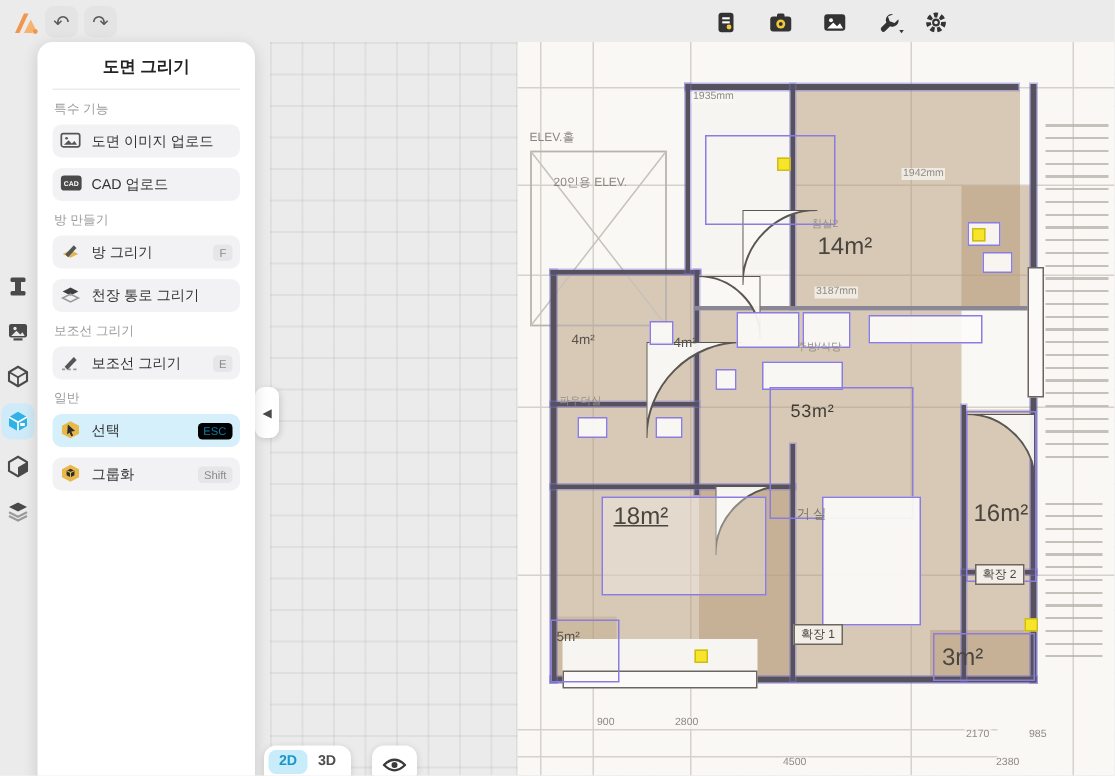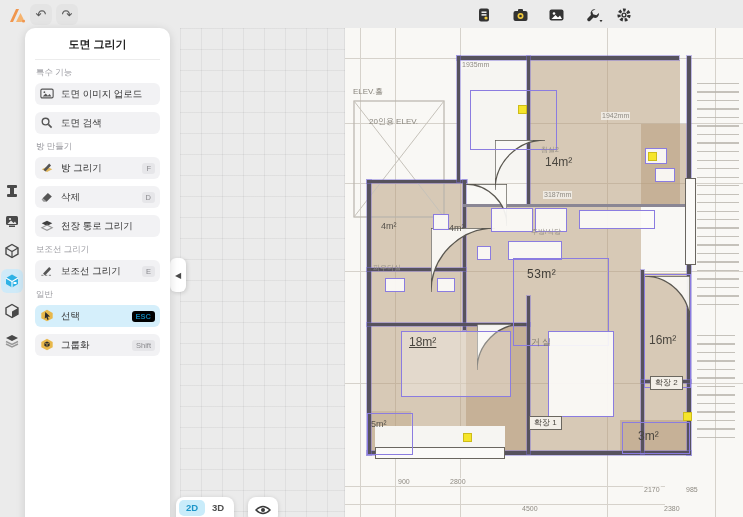--- a/index.html
+++ b/index.html
@@ -23,21 +23,21 @@
   .pr{position:absolute;border:1.5px solid #8b7ce0;}
   .pr.fillw{background:rgba(252,251,248,.92);}
   .pr.fillt{background:rgba(255,255,255,.30);}
   .win{position:absolute;background:#fbfaf8;border:1px solid #6a6660;}
   .dot{position:absolute;width:7px;height:7px;background:#f6e52a;border:1px solid #cdbc1a;z-index:9;}
   .arc{position:absolute;overflow:visible;}
   .ann{position:absolute;background:repeating-linear-gradient(to bottom,transparent 0 7px,#b8b4ac 7px 8.5px);opacity:.8;}
 
   .pl{position:absolute;white-space:nowrap;z-index:8;line-height:1.1;}
   .area-lg{font-size:12px;color:#3f3c36;letter-spacing:.5px;}
-  .area{font-size:12px;color:#4a463f;text-align:right;}
+  .area{font-size:16px;color:#4a463f;text-align:right;}
   .area-sm{font-size:9px;color:#55514a;}
   .plan-label{font-size:8px;color:#8a867e;}
   .plan-small{font-size:7px;color:#948f86;}
   .plan-room{font-size:9px;color:#7c776d;letter-spacing:2px;}
   .dim{font-size:7px;color:#8f8b83;background:rgba(249,248,245,.7);padding:0 1px;}
   .boxed{font-size:8px;color:#4a463f;border:1px solid #6b675f;background:#f3efe8;padding:0 4px;line-height:12px;}
 
   
   .logo{position:absolute;left:6px;top:5px;width:22px;height:22px;cursor:pointer;}
   .hist{position:absolute;top:4px;width:22px;height:21px;background:#e4e4e4;border:none;
@@ -60,21 +60,21 @@
     padding:9px 0 7px;border-bottom:1px solid #ececec;margin-bottom:4px;}
   .sec-label{font-size:8.5px;color:#9a9aa0;margin:7px 1px 4px;}
   .item{display:flex;align-items:center;width:100%;height:22px;background:#f2f2f4;border:none;
     border-radius:6px;margin-bottom:7px;padding:0 5px;box-sizing:border-box;cursor:pointer;text-align:left;}
   .item.active{background:#d5effb;}
   .item-icon{width:16px;height:14px;flex:0 0 16px;margin-right:5px;}
   .item-icon svg{display:block;}
   .item-label{flex:1;font-size:9.5px;color:#333;font-family:"Liberation Sans","DejaVu Sans",sans-serif;
     white-space:nowrap;overflow:hidden;}
   .badge{font-size:7.5px;color:#8a8a8e;background:#e6e6e9;border-radius:3px;padding:1px 4px;line-height:9px;}
-  .item.active .badge{background:#000000;color:#0f7fae;font-weight:bold;}
+  .item.active .badge{background:#000000;color:#0f7fae;}
   .collapse{position:absolute;left:170px;top:258px;width:16px;height:34px;background:#fff;
     border:none;border-radius:6px;box-shadow:1px 1px 4px rgba(0,0,0,.15);color:#4a4a4a;
     font-size:8px;cursor:pointer;padding:0;z-index:19;}
 
   
   .viewbar{position:absolute;left:176px;top:497px;height:26px;background:#fff;border-radius:8px;
     box-shadow:0 1px 5px rgba(0,0,0,.15);display:flex;align-items:flex-start;padding:3px;z-index:20;}
   .vchip{width:26px;height:16px;border:none;border-radius:5px;background:transparent;font-size:9.5px;
     font-weight:bold;color:#4e4e4e;cursor:pointer;padding:0;line-height:16px;}
   .vchip.active{background:#c9ecfa;color:#1b95c8;}
@@ -183,21 +183,21 @@
       <span class="pl plan-small" style="left: 28px; top: 236px;">파우더실</span>
       <span class="pl plan-small" style="left: 186px; top: 200px;">주방/식당</span>
       <span class="pl dim" style="left: 198px; top: 163px;">3187mm</span>
       <span class="pl area-lg" style="left: 182px; top: 240px;">53m²</span>
       <span class="pl plan-room" style="left: 186px; top: 310px;">거실</span>
       <span class="pl area" style="left: 64px; top: 308px; text-decoration: underline;">18m²</span>
       <span class="pl area" style="left: 304px; top: 306px;">16m²</span>
       <span class="pl boxed" style="left: 305px; top: 348px;">확장 2</span>
       <span class="pl boxed" style="left: 184px; top: 388px;">확장 1</span>
       <span class="pl area-sm" style="left: 26px; top: 392px;">5m²</span>
-      <span class="pl area" style="left: 293px; top: 402px;">3m²</span>
+      <span class="pl area" style="left: 283px; top: 402px;">3m²</span>
       <span class="pl dim" style="left: 52px; top: 450px;">900</span>
       <span class="pl dim" style="left: 104px; top: 450px;">2800</span>
       <span class="pl dim" style="left: 176px; top: 477px;">4500</span>
       <span class="pl dim" style="left: 298px; top: 458px;">2170</span>
       <span class="pl dim" style="left: 340px; top: 458px;">985</span>
       <span class="pl dim" style="left: 318px; top: 477px;">2380</span>
     </div>
 
   <div class="logo">
     <svg width="22" height="22" viewBox="0 0 22 22">
@@ -300,49 +300,39 @@
               <svg width="14" height="13" viewBox="0 0 16 14">
                 <rect x="1" y="2" width="14" height="10" rx="1.5" fill="none" stroke="#555" stroke-width="1.3"></rect>
                 <circle cx="5" cy="5.5" r="1" fill="#555"></circle>
                 <path d="M3 10.5 L6.5 7 L9 9.5 L11 7.5 L13 10.5 Z" fill="#555"></path>
               </svg>
             </span>
             <span class="item-label">도면 이미지 업로드</span>
           </button>
           <button class="item">
             <span class="item-icon">
-              <svg width="13" height="13" viewBox="0 0 14 14">
-                <circle cx="6" cy="6" r="3.6" fill="none" stroke="#555" stroke-width="1.5"></circle>
-                <line x1="9" y1="9" x2="12.5" y2="12.5" stroke="#555" stroke-width="1.7"></line>
-              </svg>
-            </span>
-            <span class="item-label">도면 검색</span>
+              <svg width="15" height="12" viewBox="0 0 16 13">
+                <rect x="0.5" y="1" width="15" height="11" rx="2.5" fill="#4a4a4a"></rect>
+                <text x="8" y="9" font-size="5" font-weight="bold" fill="#fff" text-anchor="middle" font-family="sans-serif">CAD</text>
+              </svg>
+            </span>
+            <span class="item-label">CAD 업로드</span>
           </button>
         </div>
         <div>
           <div class="sec-label">방 만들기</div>
           <button class="item">
             <span class="item-icon">
               <svg width="14" height="13" viewBox="0 0 16 14">
                 <path d="M2 9 L8 6 L14 9 L8 12 Z" fill="#e0b65c"></path>
                 <path d="M4 9.5 L10.5 2.5 L12.6 4.6 L6.2 11.5 Z" fill="#555"></path>
               </svg>
             </span>
             <span class="item-label">방 그리기</span>
             <span class="badge">F</span>
-          </button>
-          <button class="item">
-            <span class="item-icon">
-              <svg width="14" height="13" viewBox="0 0 16 14">
-                <path d="M3 9 L9 3 L13.5 7 L7.5 13 Z" fill="#555"></path>
-                <path d="M3 9 L7.5 13 L4 13 L1.8 10.5 Z" fill="#999"></path>
-              </svg>
-            </span>
-            <span class="item-label">삭제</span>
-            <span class="badge">D</span>
           </button>
           <button class="item">
             <span class="item-icon">
               <svg width="14" height="13" viewBox="0 0 16 14">
                 <path d="M8 1.5 L14 4.5 L8 7.5 L2 4.5 Z" fill="#3f3f3f"></path>
                 <path d="M8 6.5 L14 9.5 L8 12.5 L2 9.5 Z" fill="none" stroke="#999" stroke-width="1.2"></path>
               </svg>
             </span>
             <span class="item-label">천장 통로 그리기</span>
           </button>

